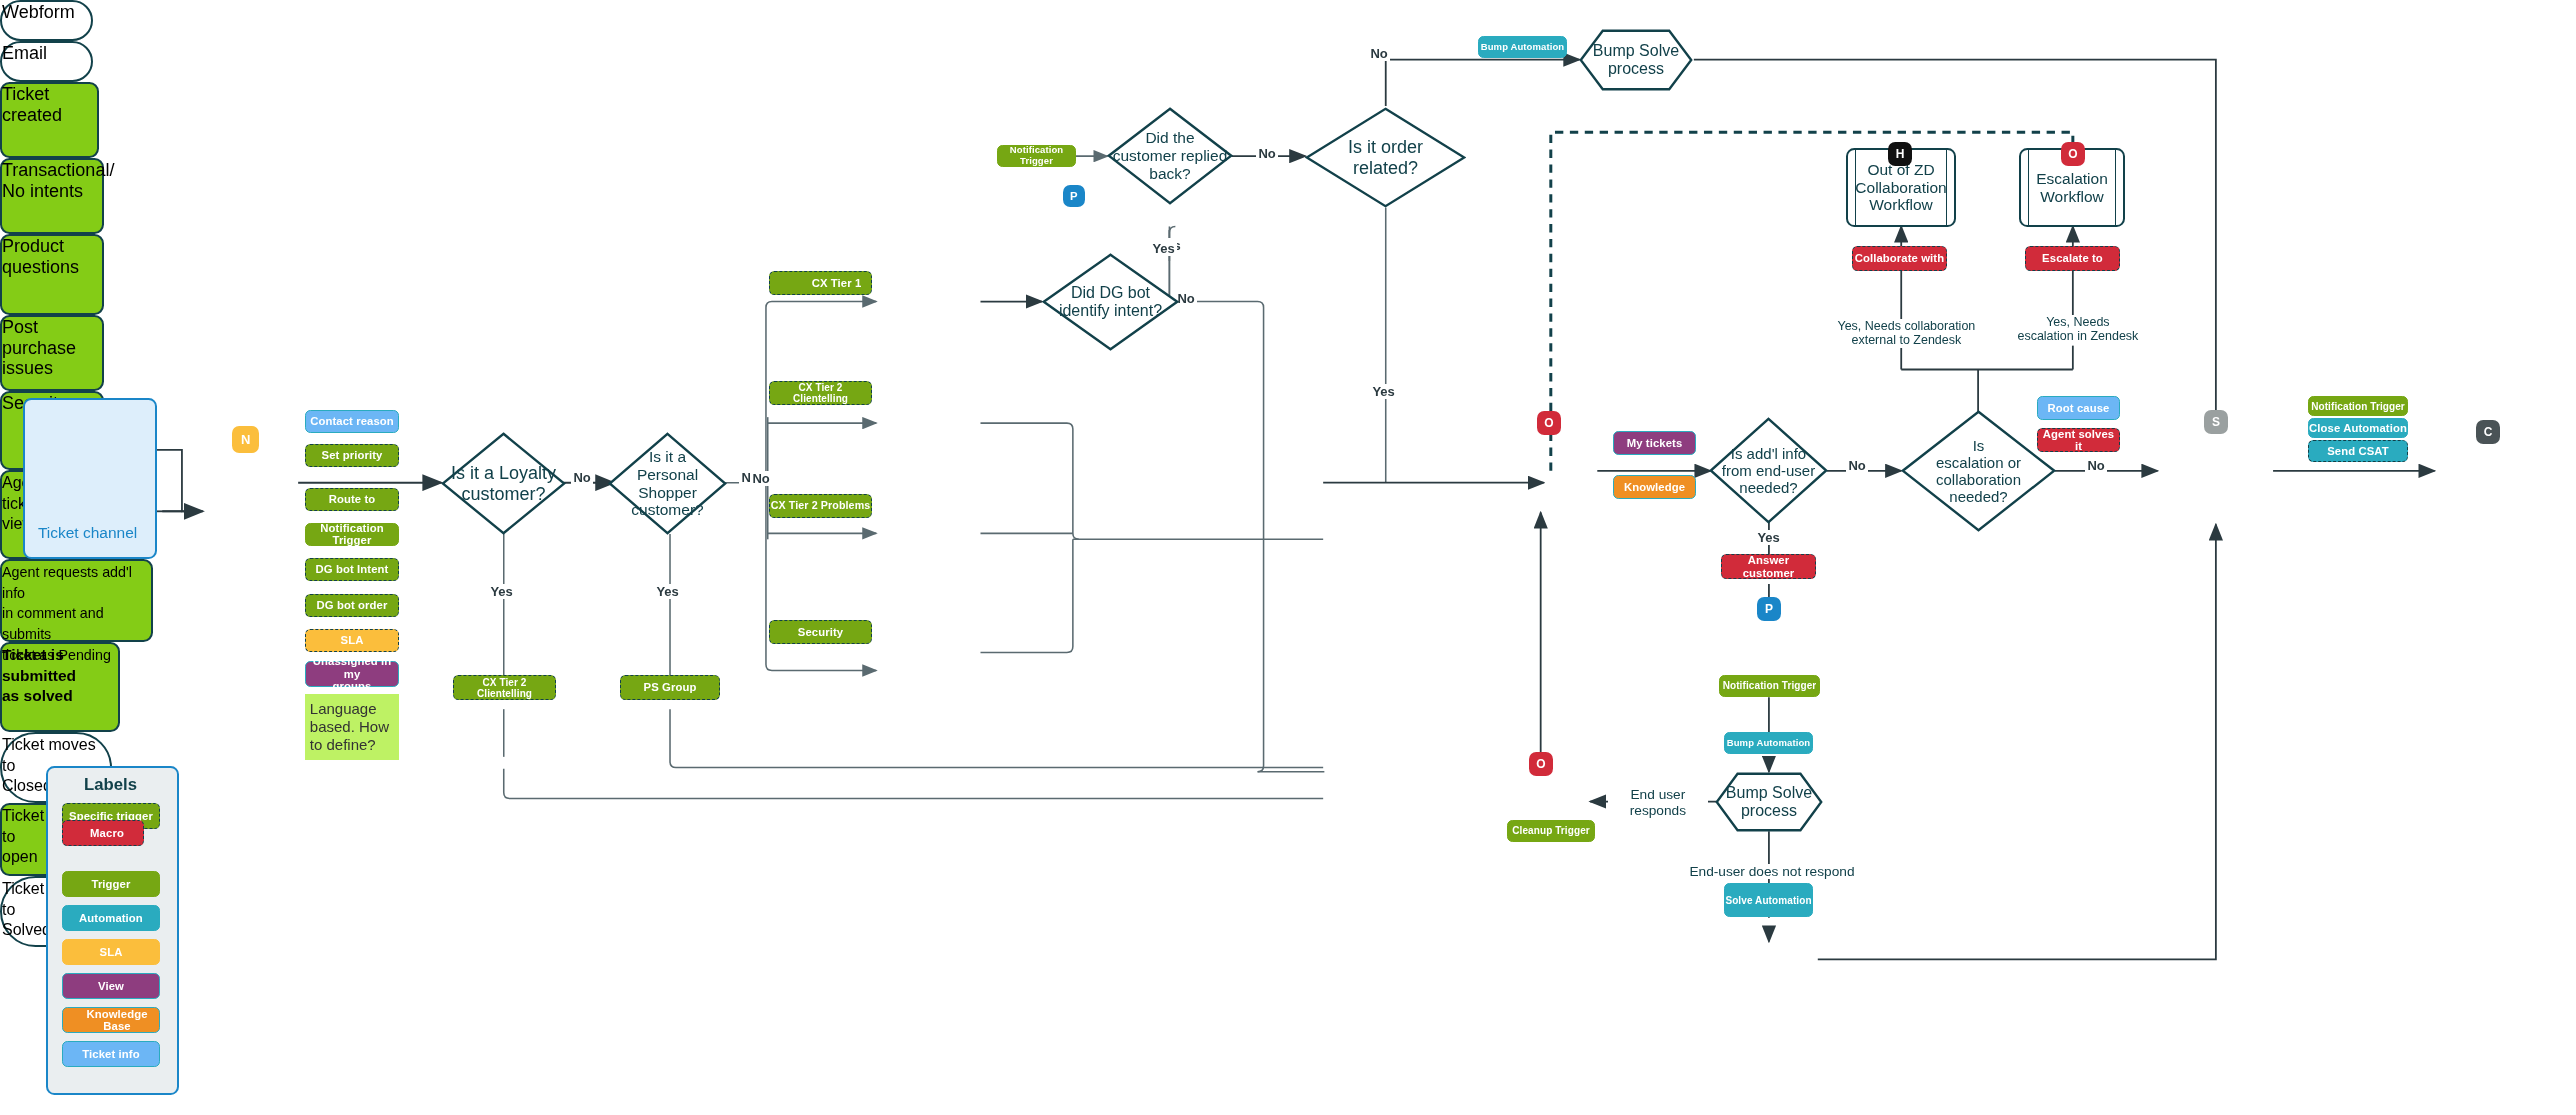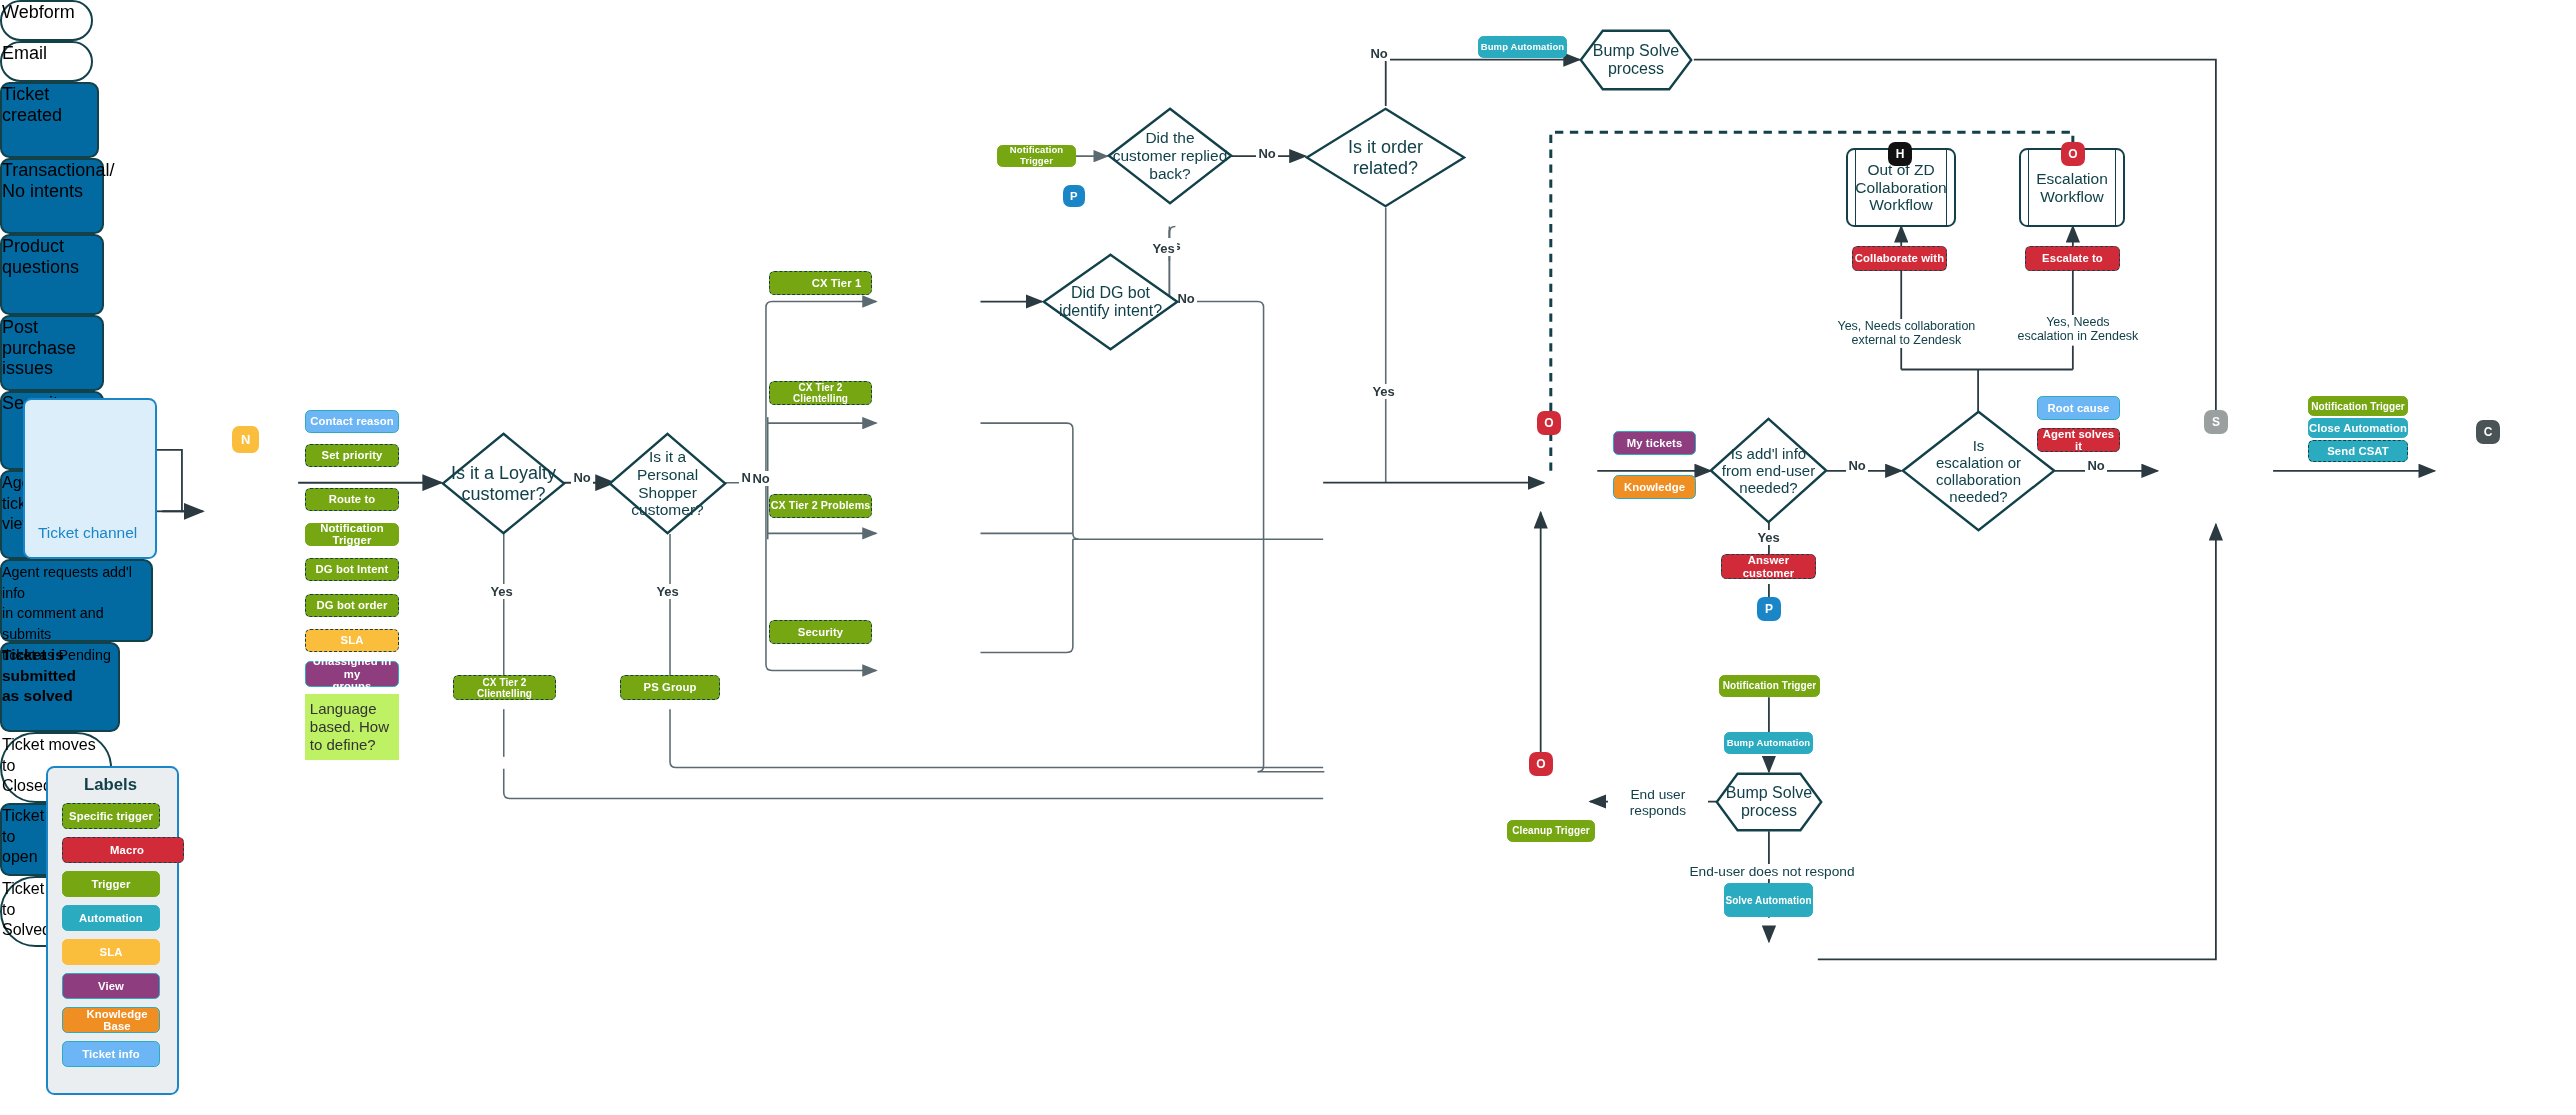--- a/index.html
+++ b/index.html
@@ -1,21 +1,21 @@
 <!DOCTYPE html>
 <html style="font-size:9.5px"><head>
 <meta charset="utf-8">
 <style>
   html,body{margin:0;padding:0;background:#ffffff;}
   body{font-family:"Liberation Sans", sans-serif;}
   #stage{position:relative;width:2576px;height:1115px;overflow:hidden;background:#fff;}
   svg.edges{position:absolute;left:0;top:0;width:2576px;height:1115px;pointer-events:none;}
   .node{position:absolute;box-sizing:border-box;display:flex;align-items:center;justify-content:center;text-align:center;color:#12414a;}
   
-  .proc{background:#0369a1;border:2.4px solid #12414a;border-radius:9.5px;font-size:18px;line-height:1.15;}
+  .proc{background:#84cc16;border:2.4px solid #12414a;border-radius:9.5px;font-size:18px;line-height:1.15;}
   .term{background:#ffffff;border:2.4px solid #12414a;border-radius:595px;font-size:18px;line-height:1.15;}
   .predef{background:#ffffff;border:2.4px solid #12414a;border-radius:8.3px;font-size:18px;line-height:1.15;}
   .predef:before,.predef:after{content:"";position:absolute;top:0;bottom:0;width:0;border-left:1.8px solid #12414a;}
   .predef:before{left:7.2px;}
   .predef:after{right:7.2px;}
   .diamond{font-size:18px;line-height:1.15;}
   .diamond .dlabel{position:relative;z-index:2;padding:0 3.6px;}
   .diamond svg.dshape{position:absolute;left:0;top:0;width:100%;height:100%;z-index:1;}
   .hexa{font-size:18px;line-height:1.15;}
   .hexa .hlabel{position:relative;z-index:2;}
@@ -376,21 +376,21 @@
   <div class="tag t-auto" style="left:1724px;top:883px;width:89px;height:34px;font-size:10px;">Solve Automation</div>
 
   <div class="term" style="left:1717px;top:925px;width:106px;height:67px;">
     <span style="white-space:pre-line;font-size:16px;">Ticket moves to
 Solved</span>
   </div>
 
   <div class="legend" style="left:46px;top:766px;width:129px;height:325px;"></div>
   <div class="legend-title" style="left:46px;top:775px;width:129px;">Labels</div>
   <div class="tag t-trigger-d" style="left:62px;top:803px;width:98px;height:26px;">Specific trigger</div>
-  <div class="tag t-macro-d" style="left:62px;top:837px;width:122px;height:26px;padding-left:8px;">Macro</div>
+  <div class="tag t-macro-d" style="left:62px;top:820px;width:82px;height:26px;padding-left:8px;">Macro</div>
   <div class="tag t-trigger" style="left:62px;top:871px;width:98px;height:26px;">Trigger</div>
   <div class="tag t-auto" style="left:62px;top:905px;width:98px;height:26px;">Automation</div>
   <div class="tag t-sla-d" style="left:62px;top:939px;width:98px;height:26px;border-style:solid;border-color:#fbbe3c;">SLA</div>
   <div class="tag t-view" style="left:62px;top:973px;width:98px;height:26px;">View</div>
   <div class="tag t-kb" style="left:62px;top:1007px;width:98px;height:26px;padding-left:12px;">Knowledge Base</div>
   <div class="tag t-info" style="left:62px;top:1041px;width:98px;height:26px;">Ticket info</div>
 
 </div>
 
 

